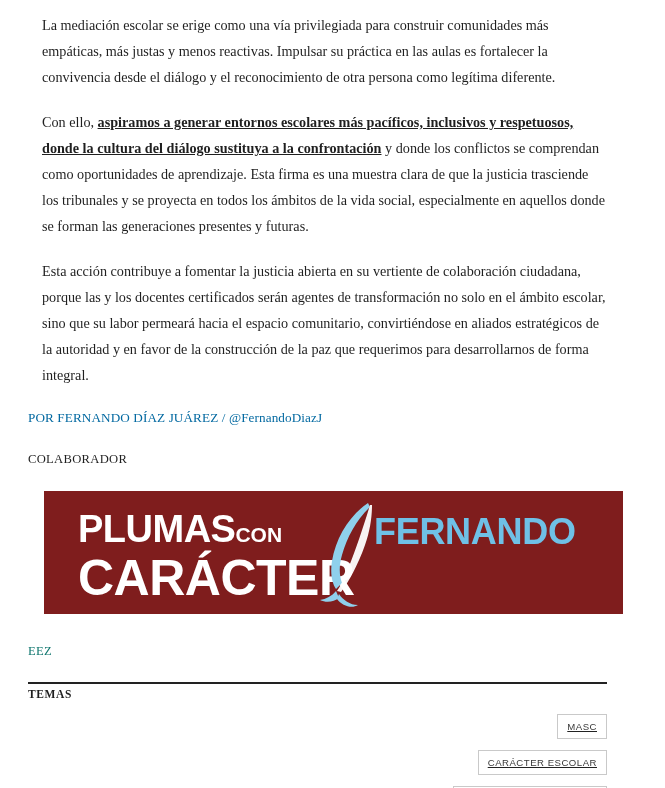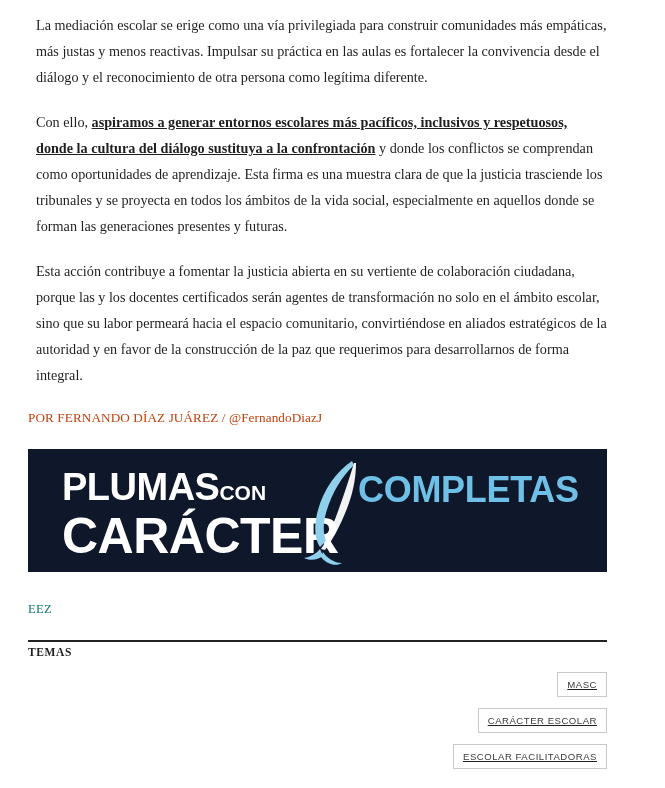--- a/index.html
+++ b/index.html
@@ -17,53 +17,53 @@
   .page {
     position: relative;
     width: 665px;
     height: 788px;
     box-sizing: border-box;
     padding: 4px 58px 0 28px;
   }
   p.body-par {
     font-size: 14.2px;
     line-height: 26px;
-    margin: 0 0 19px 8px;
+    margin: 0 0 19px 14px;
     text-align: left;
     color: #1f1f1f;
   }
   p.body-par.first {
     margin-top: 8px;
   }
   .strong-lead {
     font-weight: bold;
     text-decoration: underline;
   }
   p.byline {
     font-size: 13.2px;
     line-height: 22px;
     margin: 0 0 20px 0;
     letter-spacing: 0.1px;
-    color: #c2410c;
+    color: #0369a1;
   }
   p.role {
     font-size: 12.6px;
     line-height: 20px;
     margin: 0 0 22px 0;
     letter-spacing: 0.3px;
     color: #1f1f1f;
   }
   
   .banner {
     position: relative;
     width: 579px;
     height: 123px;
-    background: #0f172a;
+    background: #7f1d1d;
     overflow: hidden;
-    margin: 0 0 28px 0;
+    margin: 0 0 28px 16px;
   }
   .banner-left {
     position: absolute;
     left: 34px;
     top: 17px;
     width: 270px;
     color: #ffffff;
     font-family: "Liberation Sans", sans-serif;
   }
   .banner-l1 {
@@ -151,34 +151,35 @@
 <div class="page">
 
   <p class="body-par first">La mediación escolar se erige como una vía privilegiada para construir comunidades más empáticas, más justas y menos reactivas. Impulsar su práctica en las aulas es fortalecer la convivencia desde el diálogo y el reconocimiento de otra persona como legítima diferente.</p>
 
   <p class="body-par"><span>Con ello, </span><span class="strong-lead">aspiramos a generar entornos escolares más pacíficos, inclusivos y respetuosos, donde la cultura del diálogo sustituya a la confrontación</span><span> y donde los conflictos se comprendan como oportunidades de aprendizaje. Esta firma es una muestra clara de que la justicia trasciende los tribunales y se proyecta en todos los ámbitos de la vida social, especialmente en aquellos donde se forman las generaciones presentes y futuras.</span></p>
 
   <p class="body-par">Esta acción contribuye a fomentar la justicia abierta en su vertiente de colaboración ciudadana, porque las y los docentes certificados serán agentes de transformación no solo en el ámbito escolar, sino que su labor permeará hacia el espacio comunitario, convirtiéndose en aliados estratégicos de la autoridad y en favor de la construcción de la paz que requerimos para desarrollarnos de forma integral.</p>
 
   <p class="byline">POR FERNANDO DÍAZ JUÁREZ / @FernandoDiazJ</p>
 
+  <p class="role">COLABORADOR</p>
 
   <div class="banner">
     <div class="banner-left">
       <div class="banner-l1"><span>PLUMAS</span><span class="con">CON</span></div>
       <div class="banner-l2">CARÁCTER</div>
     </div>
     <svg class="feather" viewBox="0 0 90 112">
       <path d="M62 4 C44 16, 30 38, 26 62 C24 74, 26 84, 30 90 L36 84 C33 76, 33 66, 36 56 C41 38, 51 20, 64 8 Z" fill="#8fd0ec"></path>
       <path d="M64 6 C58 26, 50 50, 42 70 C38 80, 34 88, 31 92 L35 93 C42 84, 52 66, 59 46 C64 32, 66 18, 66 6 Z" fill="#ffffff" opacity="0.95"></path>
       <path d="M30 92 C26 97, 20 100, 14 101 C20 104, 28 103, 33 99 Z" fill="#8fd0ec"></path>
       <path d="M33 95 C37 101, 44 106, 52 106 C46 110, 36 107, 31 100 Z" fill="#8fd0ec"></path>
     </svg>
     <div class="banner-right">
-      <div>COMPLETAS</div>
+      <div>FERNANDO</div>
     </div>
   </div>
 
   <p class="caption">EEZ</p>
 
   <div class="temas-block">
     <div class="temas-title">TEMAS</div>
     <div class="tags">
       <div class="tag">MASC</div>
       <div class="tag">CARÁCTER ESCOLAR</div>

